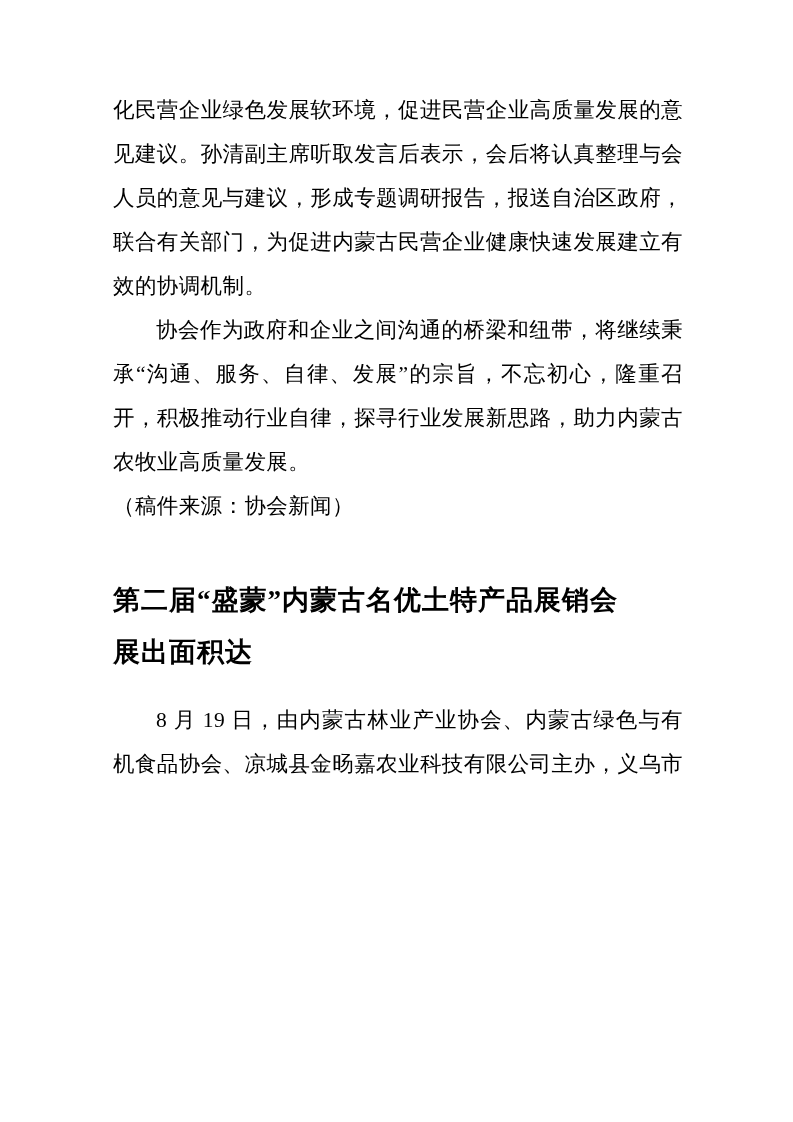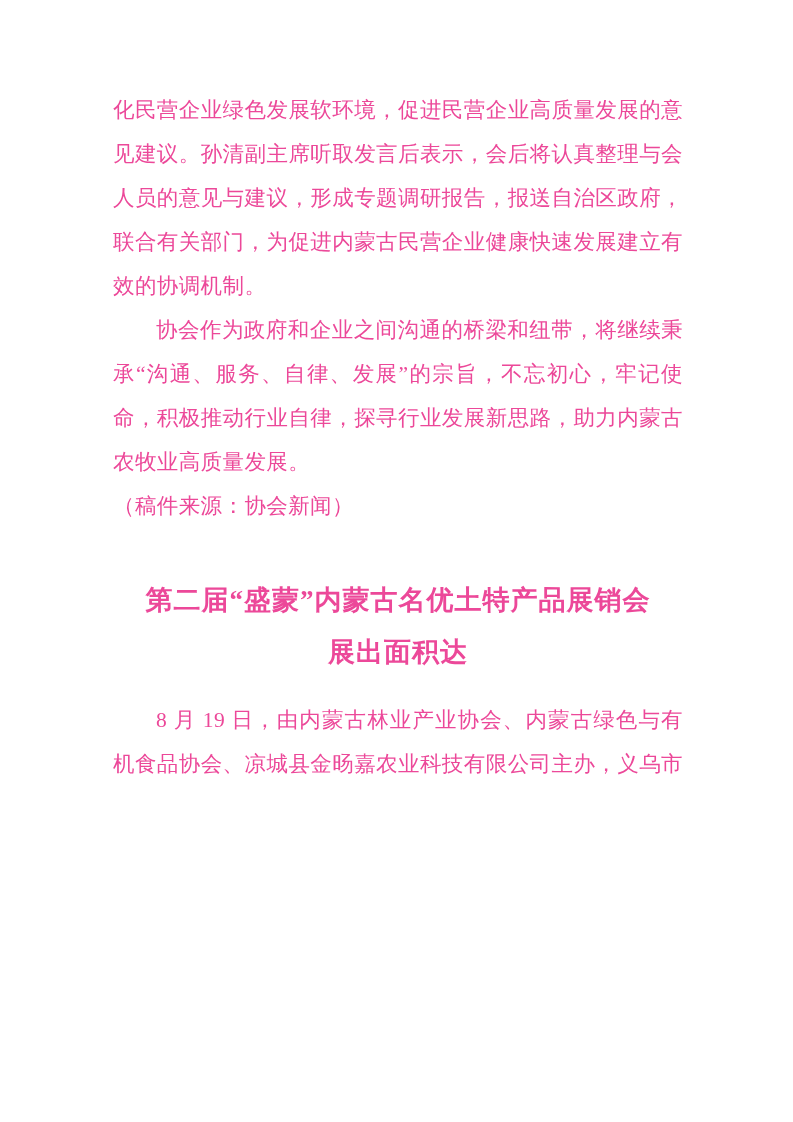--- a/index.html
+++ b/index.html
@@ -8,21 +8,21 @@
     background: #ffffff;
   }
   .page {
     position: relative;
     width: 793px;
     height: 795px;
     background: #ffffff;
     margin: 0 auto;
     overflow: hidden;
     font-family: "Liberation Serif", "DejaVu Serif", serif;
-    color: #ec4899;
+    color: #000000;
   }
   .content {
     position: absolute;
     left: 113px;
     top: 88px;
     width: 570px;
   }
   .para {
     font-size: 21.5px;
     line-height: 44px;
@@ -34,21 +34,20 @@
   .para.indent {
     text-indent: 2em;
   }
   .para.right {
     text-indent: 0;
   }
   .section-title {
     font-size: 27px;
     font-weight: bold;
     line-height: 52px;
-    text-align: center;
     margin: 0;
     letter-spacing: 1px;
     font-family: "Liberation Serif", "DejaVu Serif", serif;
   }
   .spacer-title-top {
     height: 46px;
   }
   .spacer-title-bottom {
     height: 20px;
   }
@@ -64,21 +63,21 @@
   }
 </style>
 </head>
 <body>
 
 <div class="page">
   <div class="content">
 
     <p class="para">化民营企业绿色发展软环境，促进民营企业高质量发展的意见建议。孙清副主席听取发言后表示，会后将认真整理与会人员的意见与建议，形成专题调研报告，报送自治区政府，联合有关部门，为促进内蒙古民营企业健康快速发展建立有效的协调机制。</p>
 
-    <p class="para indent">协会作为政府和企业之间沟通的桥梁和纽带，将继续秉承“沟通、服务、自律、发展”的宗旨，不忘初心，牢记使命，积极推动行业自律，探寻行业发展新思路，助力内蒙古农牧业高质量发展。</p>
+    <p class="para indent">协会作为政府和企业之间沟通的桥梁和纽带，将继续秉承“沟通、服务、自律、发展”的宗旨，不忘初心，隆重召开，积极推动行业自律，探寻行业发展新思路，助力内蒙古农牧业高质量发展。</p>
 
     <p class="para right">（稿件来源：协会新闻）</p>
 
     <div class="spacer-title-top"></div>
 
     <h1 class="section-title">第二届“盛蒙”内蒙古名优土特产品展销会</h1>
     <h1 class="section-title">展出面积达</h1>
 
     <div class="spacer-title-bottom"></div>
 

